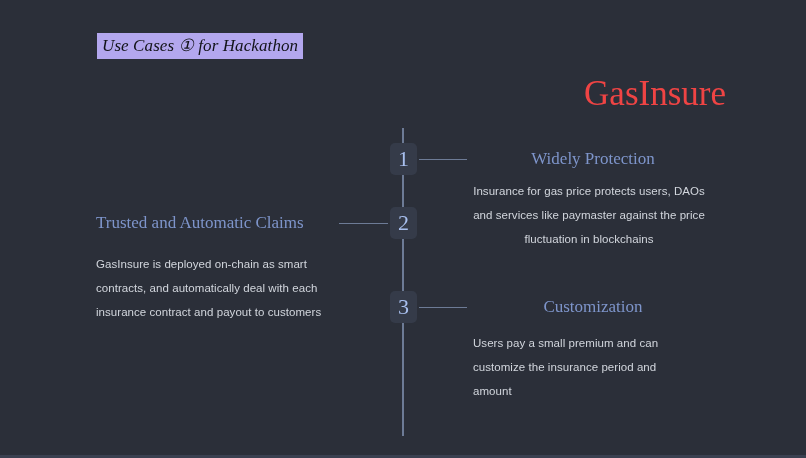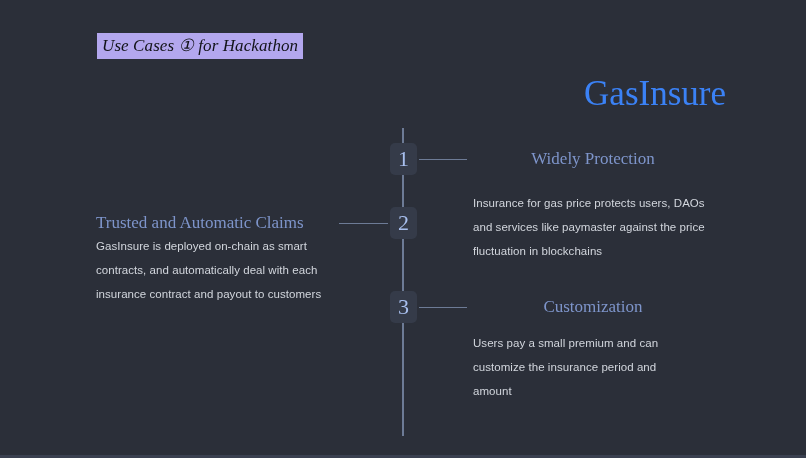--- a/index.html
+++ b/index.html
@@ -39,21 +39,21 @@
     padding: 1px 5px 2px 5px;
     white-space: nowrap;
     letter-spacing: 0.1px;
   }
 
   
   #product-title {
     position: absolute;
     right: 80px;
     top: 73px;
-    color: #3b82f6;
+    color: #ef4444;
     font-family: "Liberation Serif", "DejaVu Serif", serif;
     font-size: 35px;
     line-height: 42px;
     white-space: nowrap;
   }
 
   
   #timeline-spine {
     position: absolute;
     left: 402px;
@@ -109,29 +109,29 @@
   .item-body {
     color: #d2d6dd;
     font-family: "Liberation Sans", sans-serif;
     font-size: 11.5px;
     line-height: 24px;
     letter-spacing: 0.05px;
   }
 
   
   #item-1 { left: 473px; top: 148px; width: 240px; }
-  #item-1 .item-body { margin-top: 21px; width: 232px; }
+  #item-1 .item-body { margin-top: 9px; width: 232px; text-align: center; }
 
   #item-3 { left: 473px; top: 296px; width: 240px; }
   #item-3 .item-body { margin-top: 13px; width: 215px; }
 
   
   #item-2 { left: 96px; top: 212px; width: 292px; }
   #item-2 .item-heading { text-align: left; }
-  #item-2 .item-body { width: 228px; }
+  #item-2 .item-body { margin-top: 18px; width: 228px; }
 </style>
 </head>
 <body>
 
 <div id="slide">
 
   <div id="slide-label">Use Cases ① for Hackathon</div>
 
   <div id="product-title">GasInsure</div>
 

